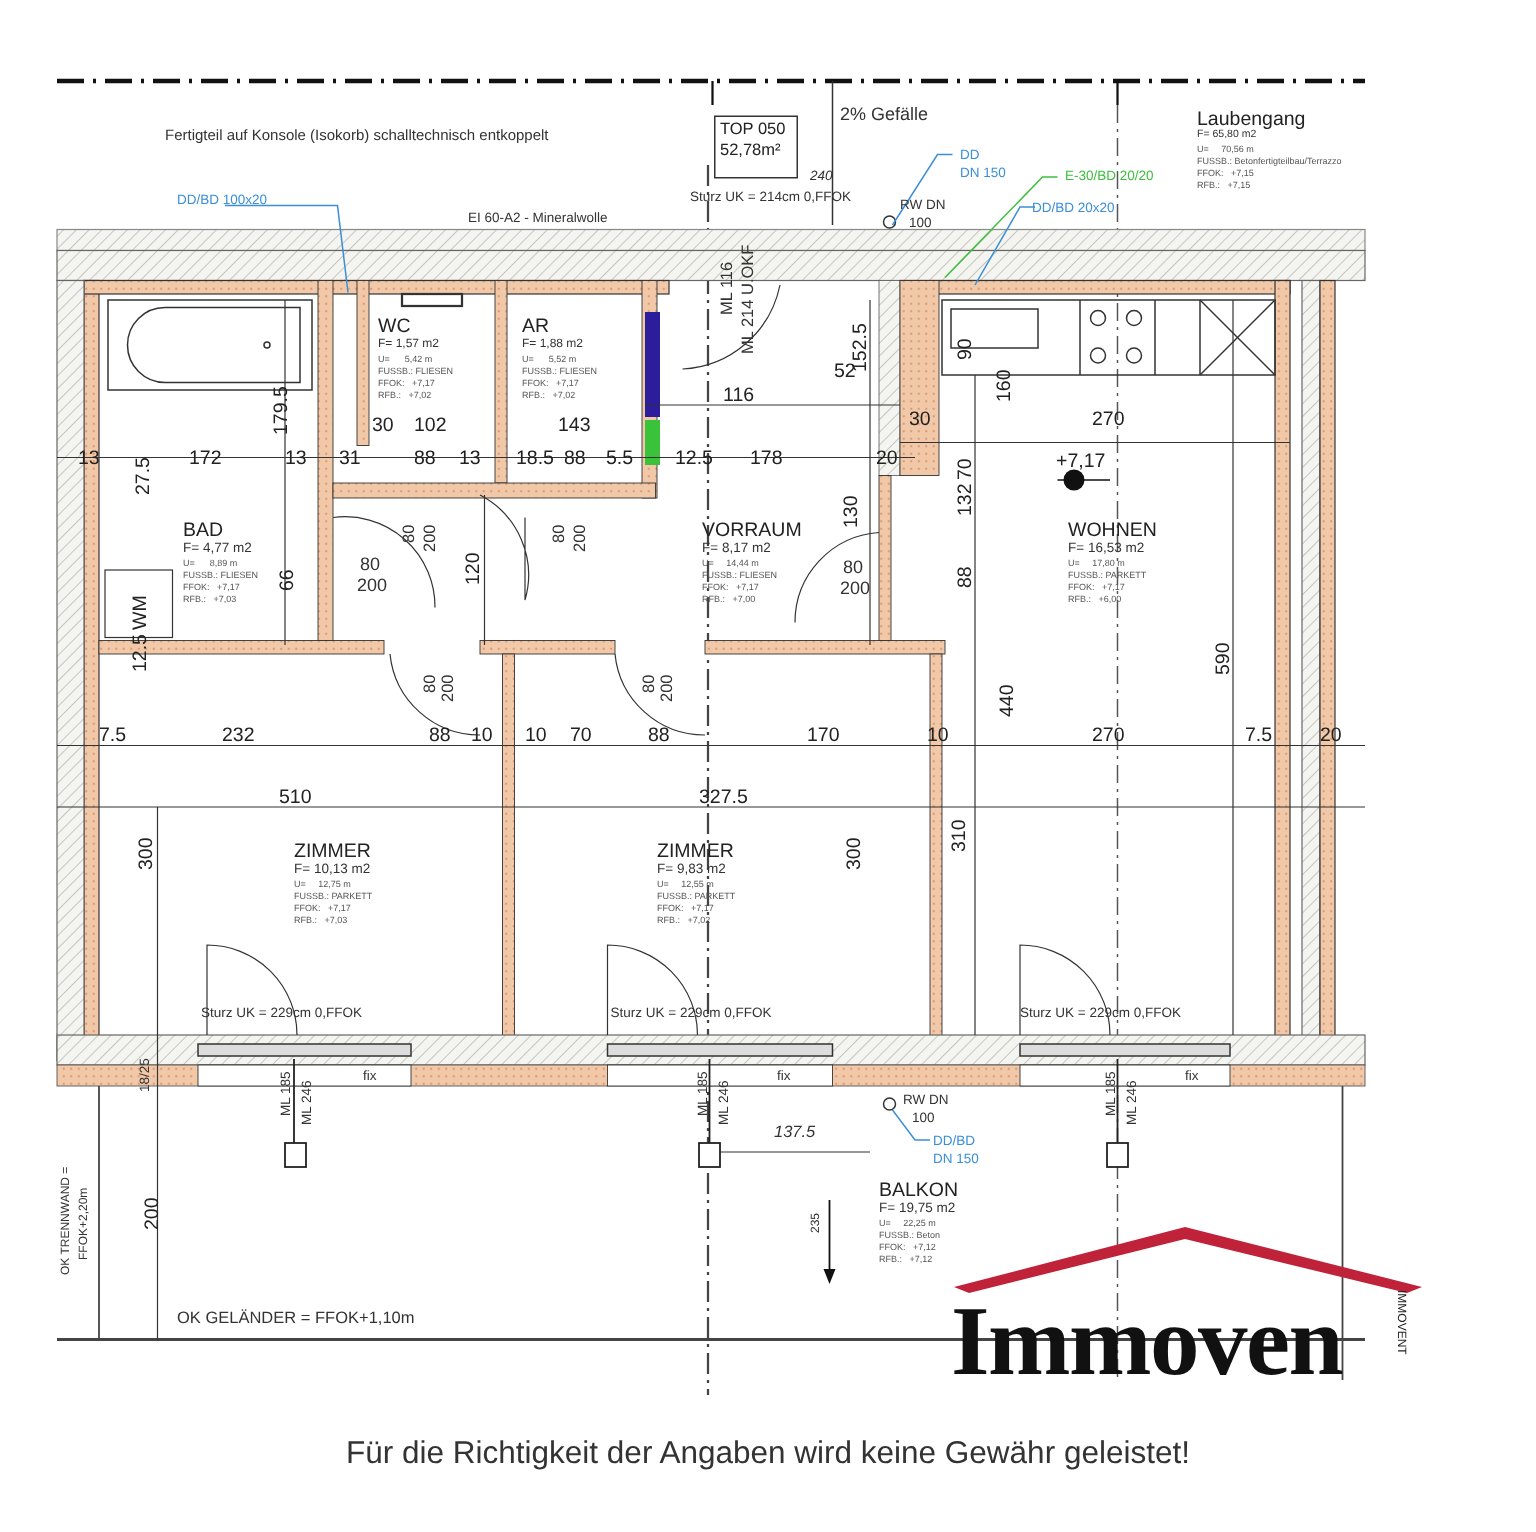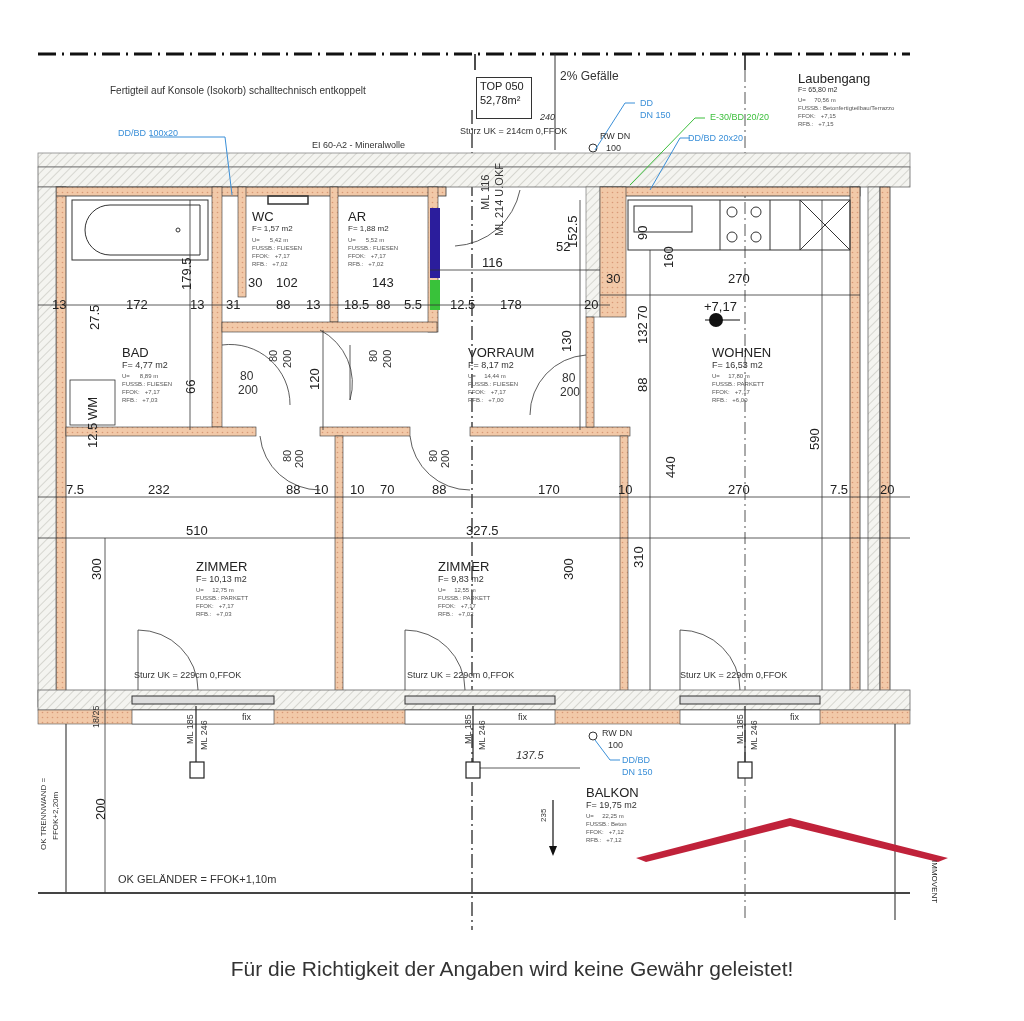--- a/index.html
+++ b/index.html
@@ -327,16 +327,17 @@
 
 <div class="lbl note" style="left:118px;top:874px;font-size:11px;">OK GELÄNDER = FFOK+1,10m</div>
 <div class="lbl small dim-v" style="left:40px;top:850px;font-size:8px;">OK TRENNWAND =</div>
 <div class="lbl small dim-v" style="left:52px;top:840px;font-size:8px;">FFOK+2,20m</div>
 <div class="lbl small" style="left:602px;top:729px;">RW DN</div>
 <div class="lbl small" style="left:608px;top:741px;">100</div>
 <div class="lbl blue" style="left:622px;top:756px;">DD/BD</div>
 <div class="lbl blue" style="left:622px;top:768px;">DN 150</div>
 
 <div class="logo">
+  <div class="logo-text">Immoven</div>
   <div class="logo-side">IMMOVENT</div>
 </div>
 
 <div class="disclaimer">Für die Richtigkeit der Angaben wird keine Gewähr geleistet!</div>
 
 </body></html>

